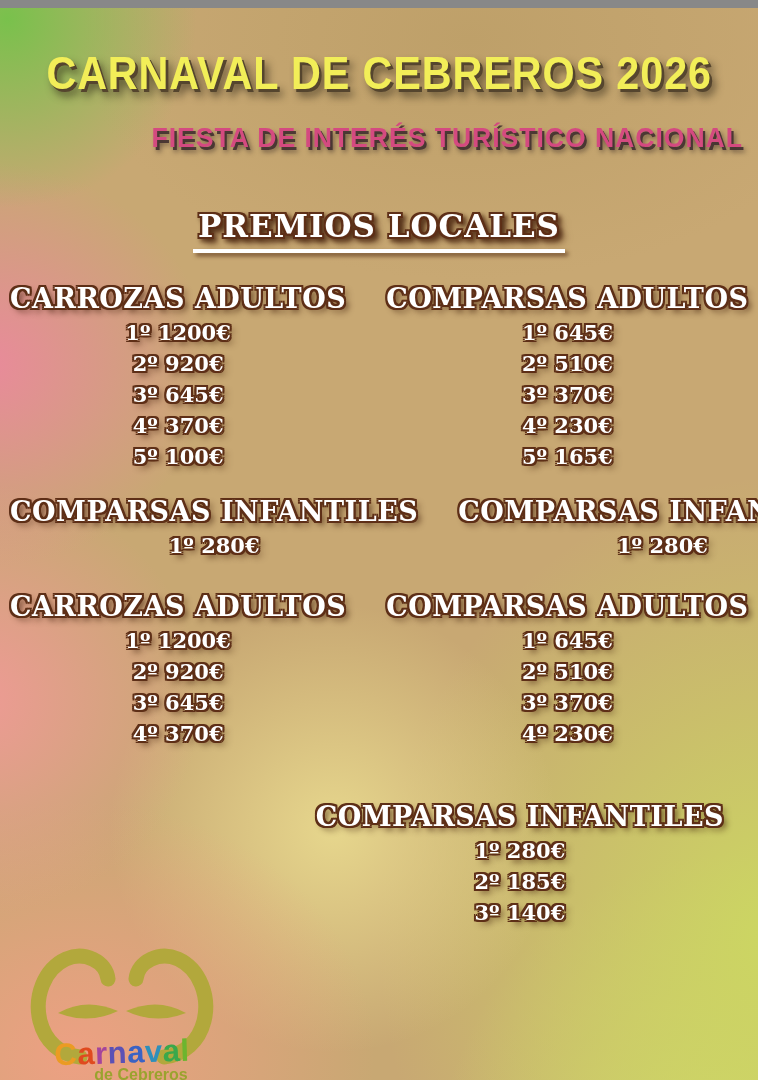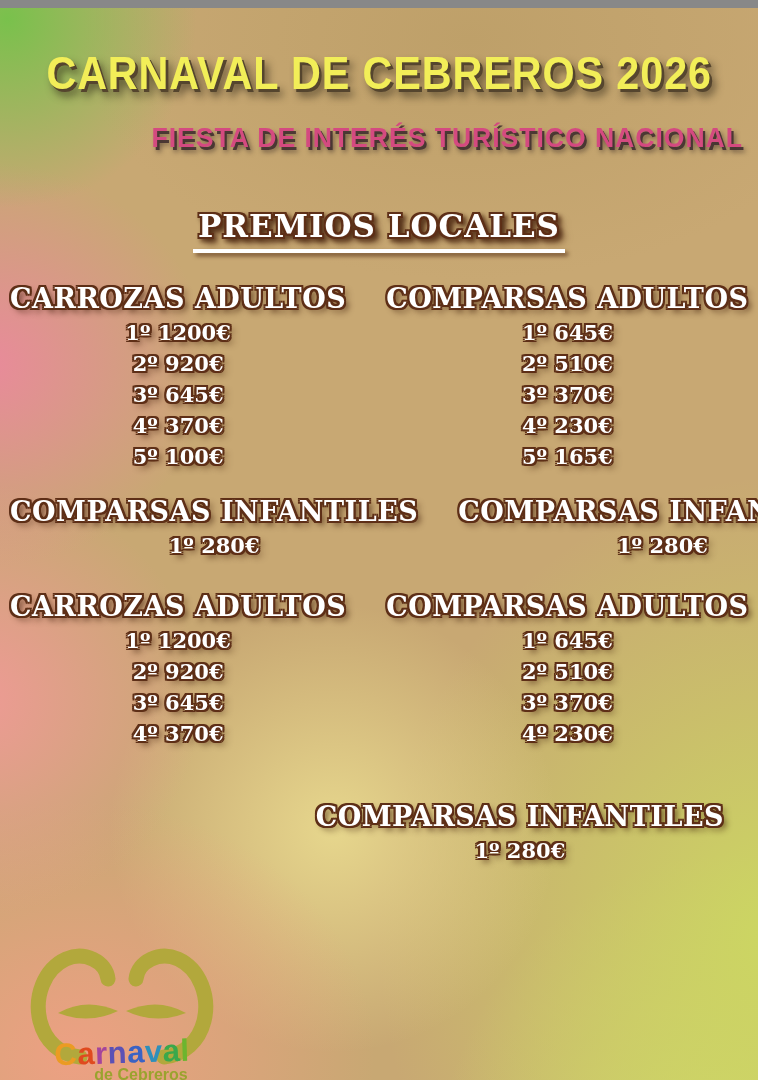--- a/index.html
+++ b/index.html
@@ -151,20 +151,22 @@
       </div>
     </div>
   </div>
 
   <div class="prize-grid prov-infantiles-row">
     <div class="prize-group"></div>
     <div class="prize-group">
       <div class="group-name outlined">COMPARSAS INFANTILES</div>
       <div class="prize-list">
         <div class="prize-line outlined">1º 280€</div>
+        <div class="prize-line outlined">2º 185€</div>
+        <div class="prize-line outlined">3º 140€</div>
       </div>
     </div>
   </div>
 
   <div class="logo">
     <svg width="200" height="120" viewBox="0 0 200 120">
       <g stroke="#b2a83c" stroke-width="15" fill="none" stroke-linecap="round">
         <path d="M 86 34 C 84 16 62 6 44 14 C 22 24 12 52 18 76 C 23 96 38 110 58 112"></path>
         <path d="M 114 34 C 116 16 138 6 156 14 C 178 24 188 52 182 76 C 177 96 162 110 142 112"></path>
       </g>

